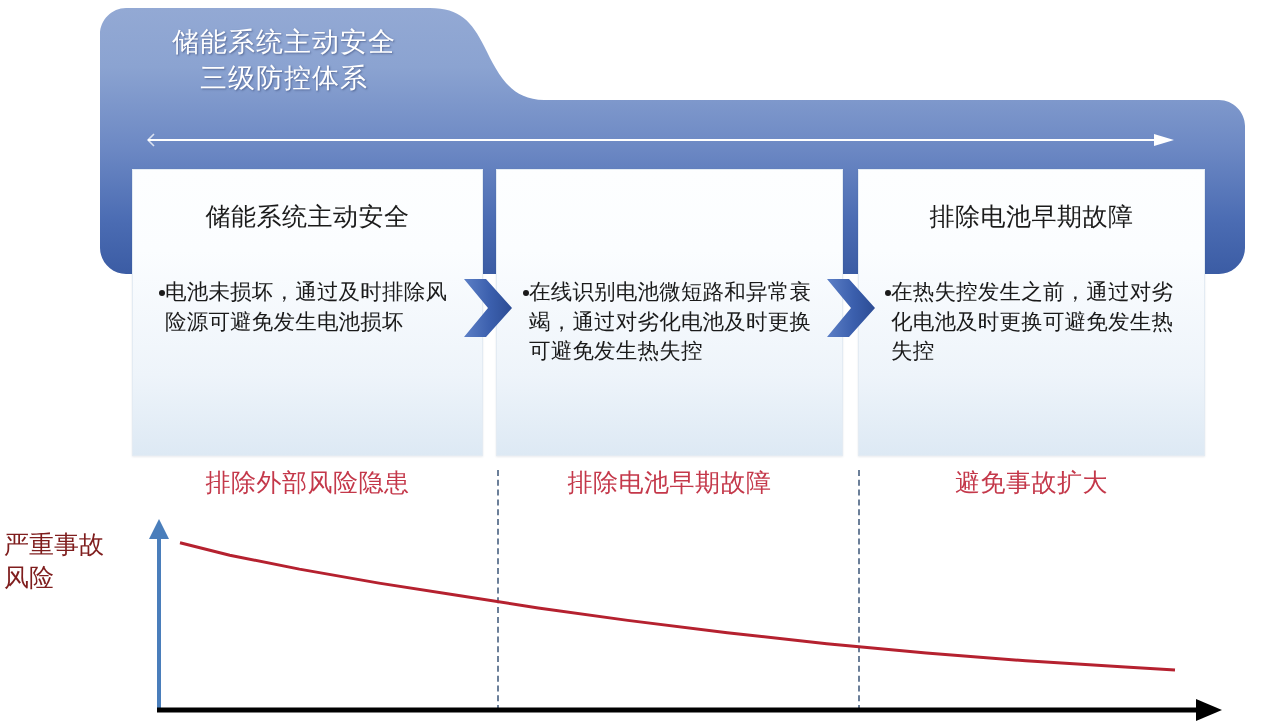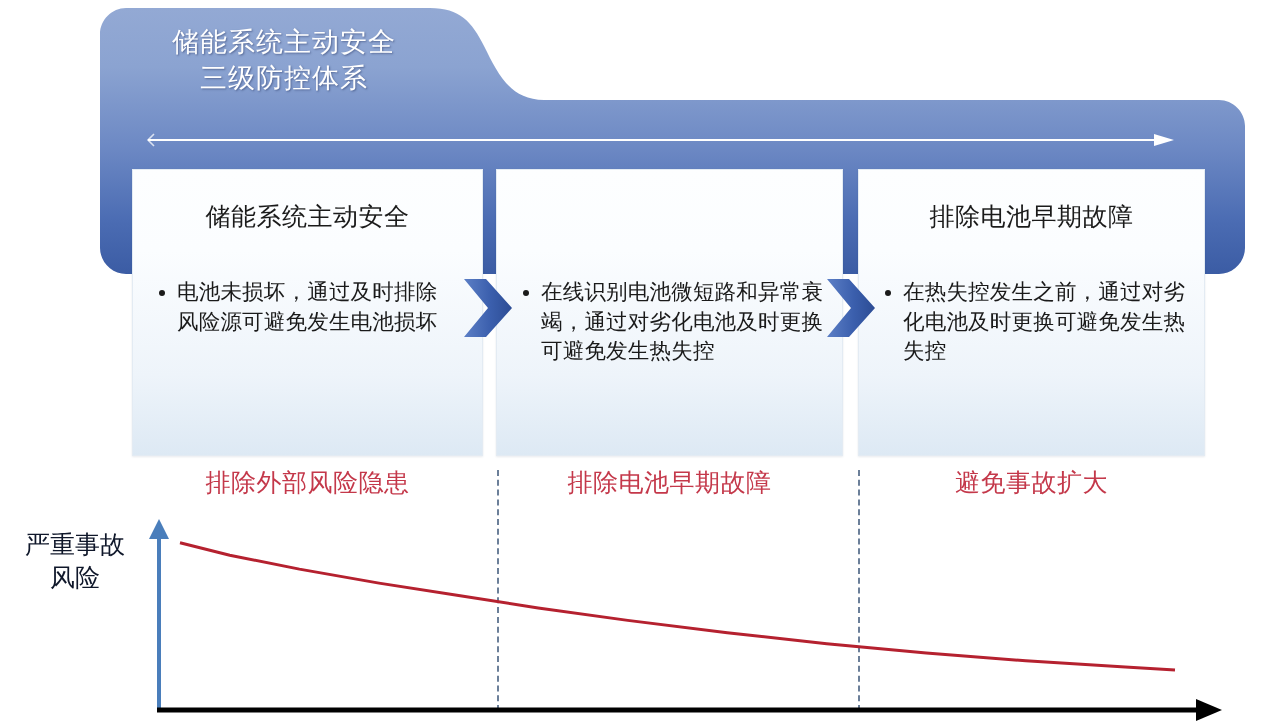--- a/index.html
+++ b/index.html
@@ -74,21 +74,21 @@
     color: #1a1a1a;
     letter-spacing: 0.5px;
   }
   .panel-body {
     position: absolute;
     left: 20px;
     right: 14px;
     top: 108px;
     display: flex;
     align-items: flex-start;
-    gap: 12px;
+    gap: 0;
   }
   .bullet-dot {
     flex: 0 0 auto;
     width: 6px;
     height: 6px;
     border-radius: 50%;
     background: #1a1a1a;
     margin-top: 12px;
     margin-left: 6px;
   }
@@ -146,24 +146,23 @@
     width: 1269px;
     height: 216px;
   }
   #chart svg { display: block; width: 100%; height: 100%; }
 
   #y-axis-label {
     position: absolute;
     left: 4px;
     top: 528px;
     width: 142px;
-    text-align: center;
     font-size: 25px;
     line-height: 1.3;
-    color: #0f172a;
+    color: #7f1d1d;
     white-space: pre-line;
   }
 </style>
 </head>
 <body>
 
 <div id="stage">
 
   <div id="banner-shape">
     <svg viewBox="0 0 1145 266" preserveAspectRatio="none" xmlns="http://www.w3.org/2000/svg">

